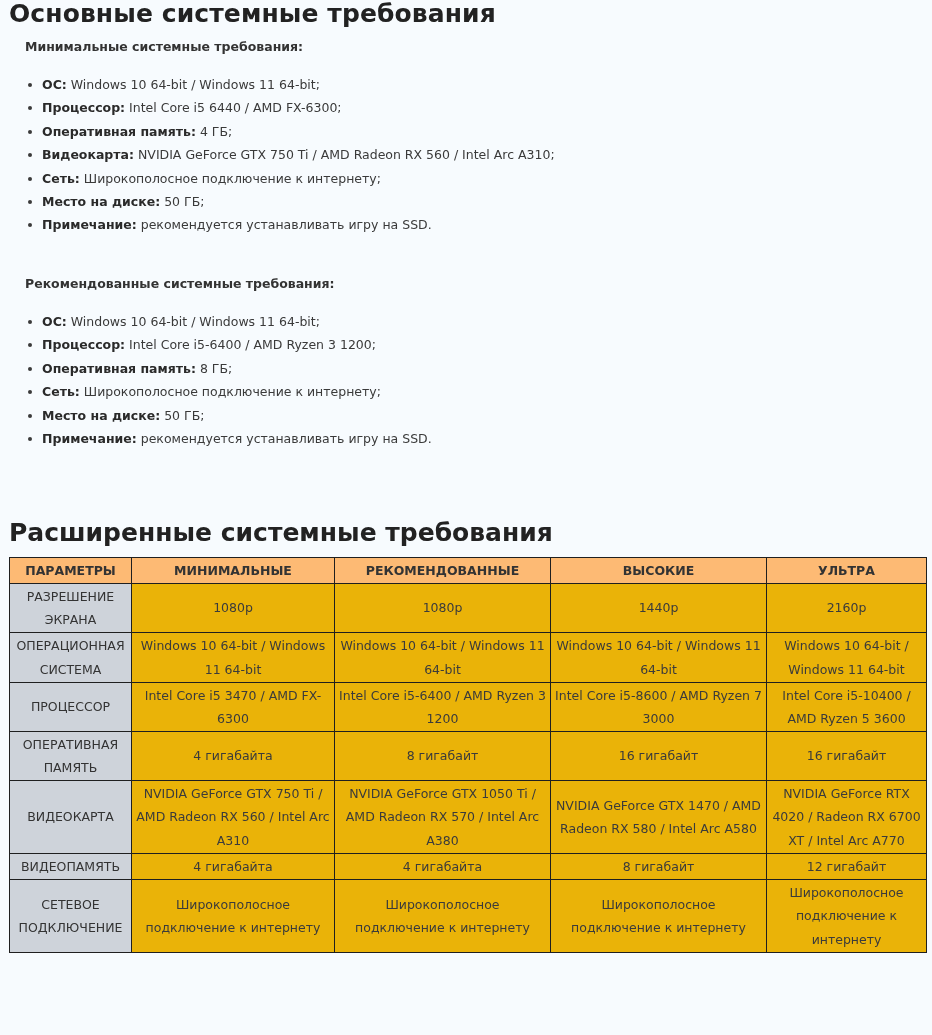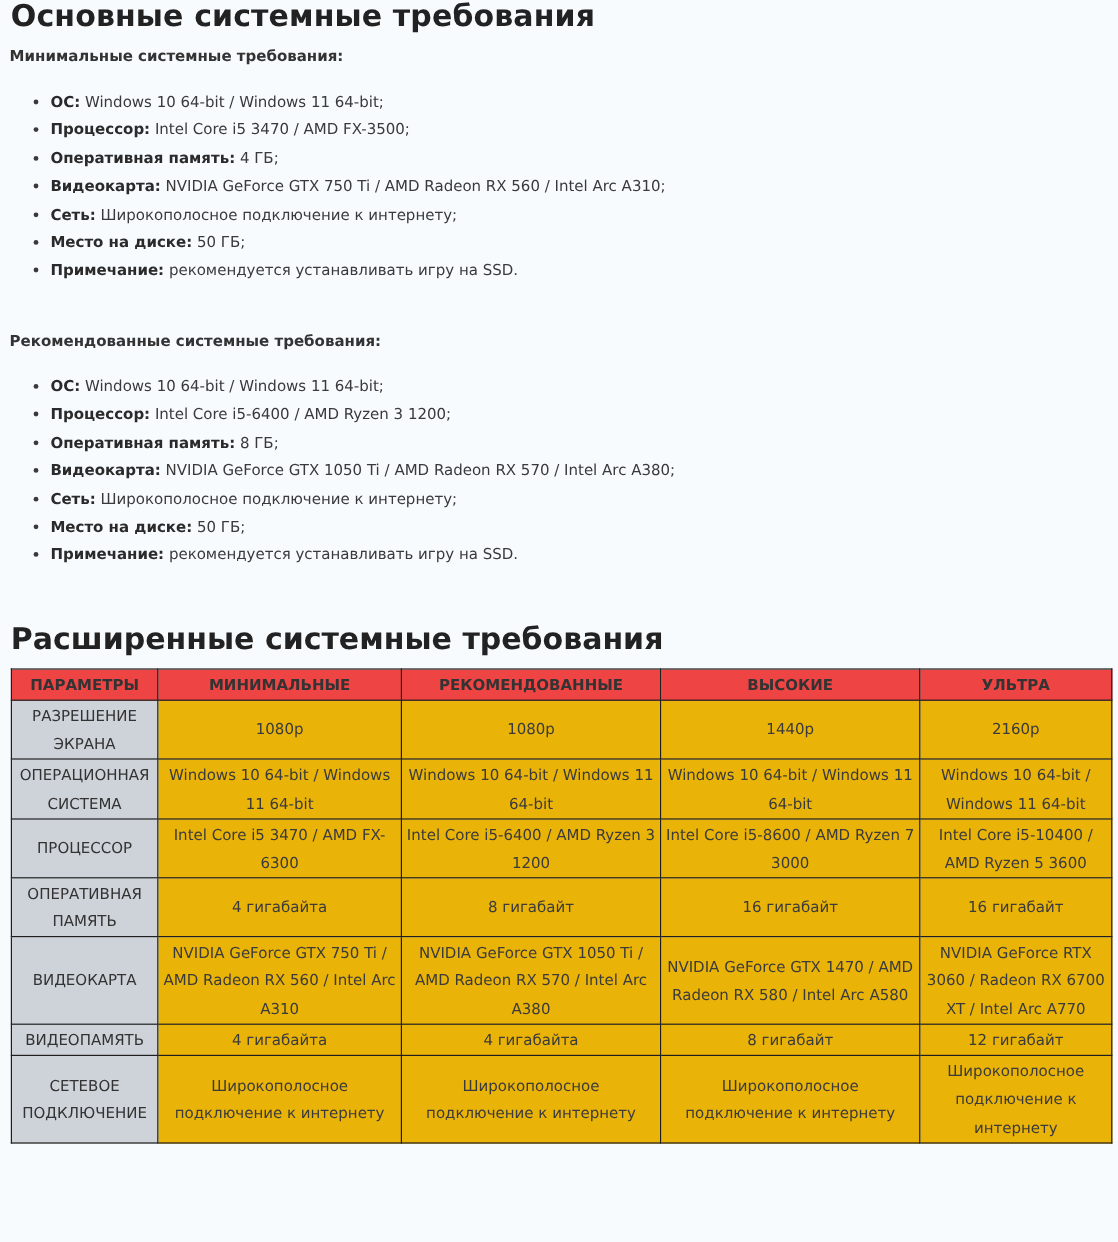--- a/index.html
+++ b/index.html
@@ -31,21 +31,21 @@
       left: 9px;
       top: 516px;
       margin: 0;
       font-size: 25px;
       font-weight: bold;
       color: #222;
       line-height: 34px;
     }
     .subhead {
       position: absolute;
-      left: 8px;
+      left: 25px;
       margin: 0;
       font-size: 12.5px;
       font-weight: bold;
       color: #333;
       line-height: 18px;
       text-align: center;
     }
     ul.req-list {
       position: absolute;
       left: 0;
@@ -86,21 +86,21 @@
     }
     table.spec th, table.spec td {
       border: 1.5px solid #1f1f1f;
       text-align: center;
       vertical-align: middle;
       padding: 0 4px;
       line-height: 23.5px;
       color: #3b3b3b;
     }
     table.spec th {
-      background: #ef4444;
+      background: #fdba74;
       font-weight: bold;
       color: #333;
       font-size: 12.5px;
     }
     table.spec td.param {
       background: #ced3da;
       font-weight: normal;
       color: #333;
       padding: 0 2px;
     }
@@ -109,34 +109,33 @@
     }
   </style>
 </head>
 <body>
 
 <h2 class="main-title">Основные системные требования</h2>
 
 <p class="subhead" style="top:38px;">Минимальные системные требования:</p>
 <ul class="req-list" style="top:73px;">
   <li><b>ОС:</b><span> Windows 10 64-bit / Windows 11 64-bit;</span></li>
-  <li><b>Процессор:</b><span> Intel Core i5 3470 / AMD FX-3500;</span></li>
+  <li><b>Процессор:</b><span> Intel Core i5 6440 / AMD FX-6300;</span></li>
   <li><b>Оперативная память:</b><span> 4 ГБ;</span></li>
   <li><b>Видеокарта:</b><span> NVIDIA GeForce GTX 750 Ti / AMD Radeon RX 560 / Intel Arc A310;</span></li>
   <li><b>Сеть:</b><span> Широкополосное подключение к интернету;</span></li>
   <li><b>Место на диске:</b><span> 50 ГБ;</span></li>
   <li><b>Примечание:</b><span> рекомендуется устанавливать игру на SSD.</span></li>
 </ul>
 
 <p class="subhead" style="top:275px;">Рекомендованные системные требования:</p>
 <ul class="req-list" style="top:310px;">
   <li><b>ОС:</b><span> Windows 10 64-bit / Windows 11 64-bit;</span></li>
   <li><b>Процессор:</b><span> Intel Core i5-6400 / AMD Ryzen 3 1200;</span></li>
   <li><b>Оперативная память:</b><span> 8 ГБ;</span></li>
-  <li><b>Видеокарта:</b><span> NVIDIA GeForce GTX 1050 Ti / AMD Radeon RX 570 / Intel Arc A380;</span></li>
   <li><b>Сеть:</b><span> Широкополосное подключение к интернету;</span></li>
   <li><b>Место на диске:</b><span> 50 ГБ;</span></li>
   <li><b>Примечание:</b><span> рекомендуется устанавливать игру на SSD.</span></li>
 </ul>
 
 <h2 class="ext-title">Расширенные системные требования</h2>
 
 <table class="spec">
   <colgroup>
     <col style="width:122px;">
@@ -181,21 +180,21 @@
       <td class="val">4 гигабайта</td>
       <td class="val">8 гигабайт</td>
       <td class="val">16 гигабайт</td>
       <td class="val">16 гигабайт</td>
     </tr>
     <tr style="height:73px;">
       <td class="param">ВИДЕОКАРТА</td>
       <td class="val">NVIDIA GeForce GTX 750 Ti / AMD Radeon RX 560 / Intel Arc A310</td>
       <td class="val">NVIDIA GeForce GTX 1050 Ti / AMD Radeon RX 570 / Intel Arc A380</td>
       <td class="val">NVIDIA GeForce GTX 1470 / AMD Radeon RX 580 / Intel Arc A580</td>
-      <td class="val">NVIDIA GeForce RTX 3060 / Radeon RX 6700 XT / Intel Arc A770</td>
+      <td class="val">NVIDIA GeForce RTX 4020 / Radeon RX 6700 XT / Intel Arc A770</td>
     </tr>
     <tr style="height:26px;">
       <td class="param">ВИДЕОПАМЯТЬ</td>
       <td class="val">4 гигабайта</td>
       <td class="val">4 гигабайта</td>
       <td class="val">8 гигабайт</td>
       <td class="val">12 гигабайт</td>
     </tr>
     <tr style="height:73px;">
       <td class="param">СЕТЕВОЕ ПОДКЛЮЧЕНИЕ</td>

